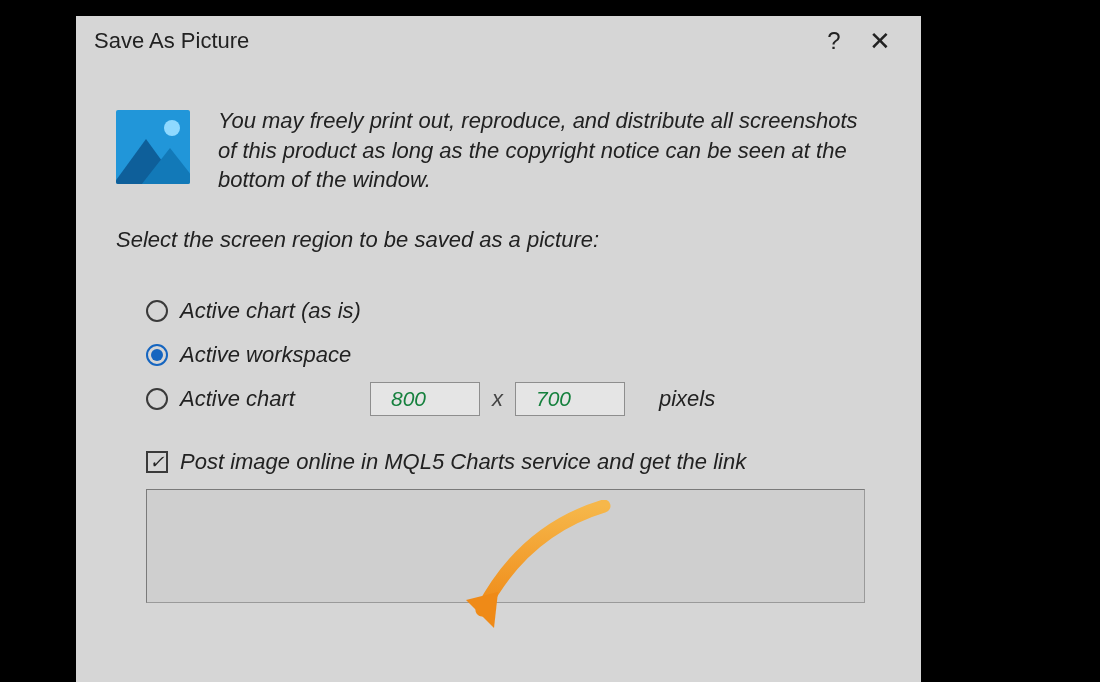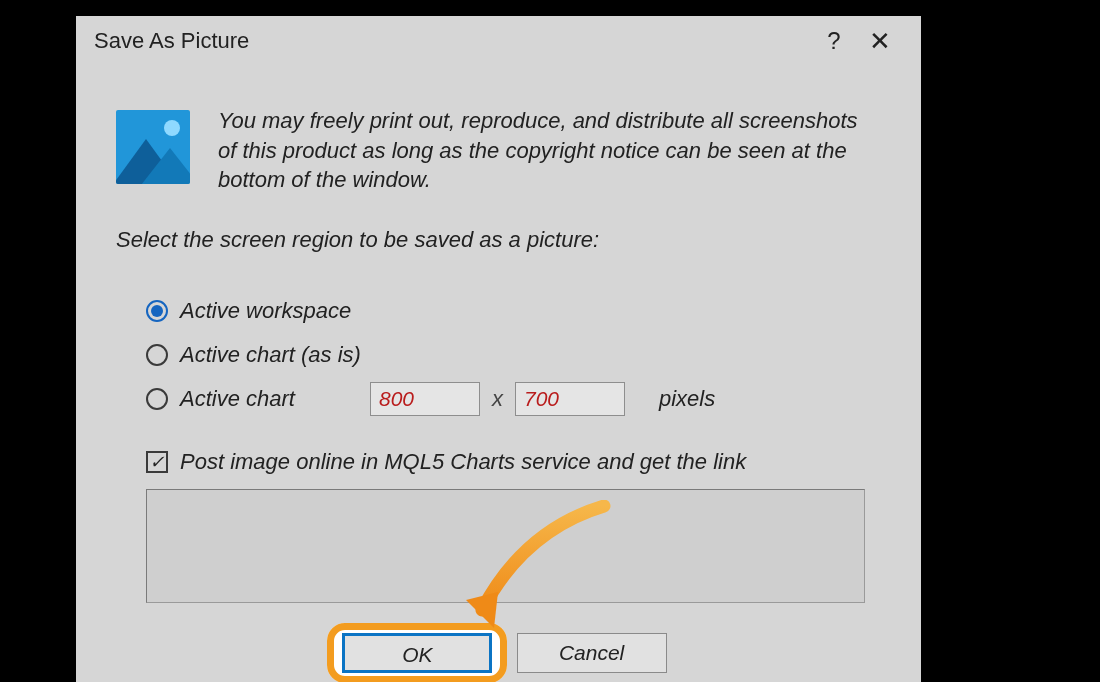--- a/index.html
+++ b/index.html
@@ -126,23 +126,23 @@
     width: 12px;
     height: 12px;
     background: #1565c0;
     border-radius: 50%;
   }
   .size-input {
     width: 110px;
     height: 34px;
     border: 1px solid #8e8e8e;
     background: #e5e5e5;
-    color: #b91c1c;
+    color: #15803d;
     font-size: 21px;
-    padding: 0 8px;
+    padding: 0 20px;
     box-sizing: border-box;
     line-height: 32px;
   }
   .size-sep {
     margin: 0 12px;
     color: #444;
   }
   .size-suffix {
     margin-left: 34px;
   }
@@ -240,27 +240,27 @@
         <div class="hill2"></div>
       </div>
       <div class="intro-text">You may freely print out, reproduce, and distribute all screenshots of this product as long as the copyright notice can be seen at the bottom of the window.</div>
     </div>
 
     <div class="prompt">Select the screen region to be saved as a picture:</div>
 
     <div class="options">
 
       <div class="option-row">
+        <span class="radio"></span>
+        <span>Active chart (as is)</span>
+      </div>
+
+      <div class="option-row">
         <span class="radio selected"></span>
         <span>Active workspace</span>
-      </div>
-
-      <div class="option-row">
-        <span class="radio"></span>
-        <span>Active chart (as is)</span>
       </div>
 
       <div class="option-row">
         <span class="radio"></span>
         <span style="min-width:190px;display:inline-block;">Active chart</span>
         <span class="size-input">800</span>
         <span class="size-sep">x</span>
         <span class="size-input">700</span>
         <span class="size-suffix">pixels</span>
       </div>
@@ -269,27 +269,20 @@
 
     <div class="checkbox-row">
       <span class="checkbox">
         <span class="check">✓</span>
       </span>
       <span>Post image online in MQL5 Charts service and get the link</span>
     </div>
 
     <div class="sunken"></div>
 
-    <div class="button-row">
-      <span class="highlight-wrap">
-        <span class="btn primary">OK</span>
-        <span class="highlight-ring"></span>
-      </span>
-      <span class="btn">Cancel</span>
-    </div>
 
   </div>
 
   <svg class="arrow-svg" viewBox="0 0 180 140">
     <defs>
       <linearGradient id="arrG" x1="0" y1="0" x2="0" y2="1">
         <stop offset="0%" stop-color="#f6b74a"></stop>
         <stop offset="100%" stop-color="#ef8a17"></stop>
       </linearGradient>
     </defs>

